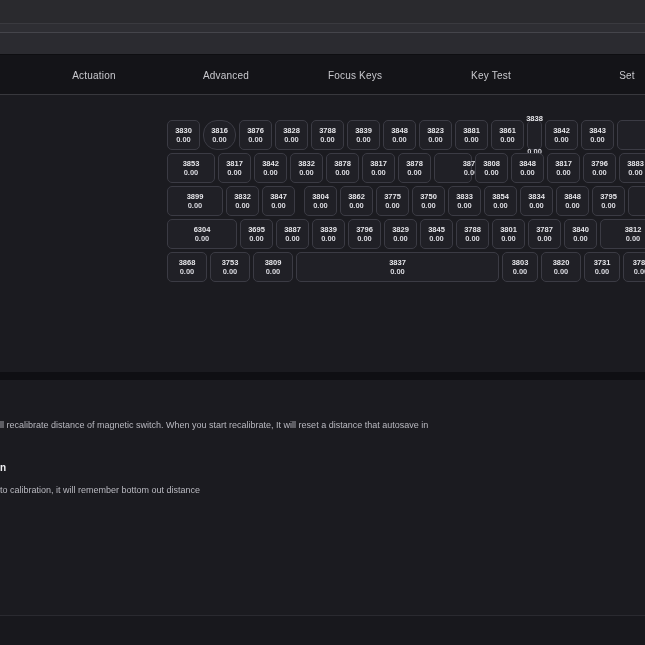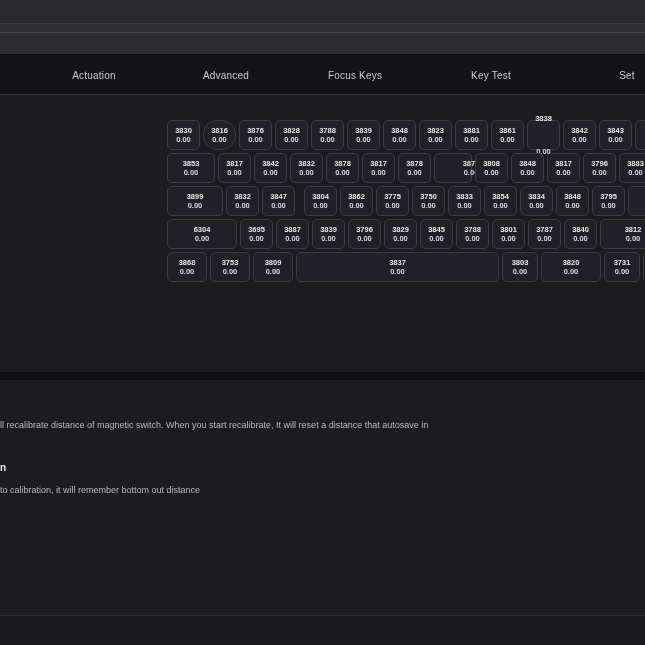--- a/index.html
+++ b/index.html
@@ -215,21 +215,21 @@
             <div class="key-val">0.00</div>
           </div>
           <div class="key" style="width: 33px;">
             <div class="key-raw">3881</div>
             <div class="key-val">0.00</div>
           </div>
           <div class="key" style="width: 33px;">
             <div class="key-raw">3861</div>
             <div class="key-val">0.00</div>
           </div>
-          <div class="key" style="width: 33px; gap: 26px;">
+          <div class="key" style="width: 15px; gap: 26px;">
             <div class="key-raw">3838</div>
             <div class="key-val">0.00</div>
           </div>
           <div class="key" style="width: 33px;">
             <div class="key-raw">3842</div>
             <div class="key-val">0.00</div>
           </div>
           <div class="key" style="width: 33px;">
             <div class="key-raw">3843</div>
             <div class="key-val">0.00</div>
@@ -320,21 +320,21 @@
             <div class="key-val">0.00</div>
           </div>
           <div class="key" style="width: 33px;">
             <div class="key-raw">3833</div>
             <div class="key-val">0.00</div>
           </div>
           <div class="key" style="width: 33px;">
             <div class="key-raw">3854</div>
             <div class="key-val">0.00</div>
           </div>
-          <div class="key" style="width: 33px; border-radius: 7px;">
+          <div class="key" style="width: 33px;">
             <div class="key-raw">3834</div>
             <div class="key-val">0.00</div>
           </div>
           <div class="key" style="width: 33px;">
             <div class="key-raw">3848</div>
             <div class="key-val">0.00</div>
           </div>
           <div class="key" style="width: 33px;">
             <div class="key-raw">3795</div>
             <div class="key-val">0.00</div>
@@ -408,21 +408,21 @@
             <div class="key-val">0.00</div>
           </div>
           <div class="key" style="width: 203px;">
             <div class="key-raw">3837</div>
             <div class="key-val">0.00</div>
           </div>
           <div class="key" style="width: 36px;">
             <div class="key-raw">3803</div>
             <div class="key-val">0.00</div>
           </div>
-          <div class="key" style="width: 60px;">
+          <div class="key" style="width: 40px;">
             <div class="key-raw">3820</div>
             <div class="key-val">0.00</div>
           </div>
           <div class="key" style="width: 36px;">
             <div class="key-raw">3731</div>
             <div class="key-val">0.00</div>
           </div>
           <div class="key" style="width: 36px;">
             <div class="key-raw">3788</div>
             <div class="key-val">0.00</div>

